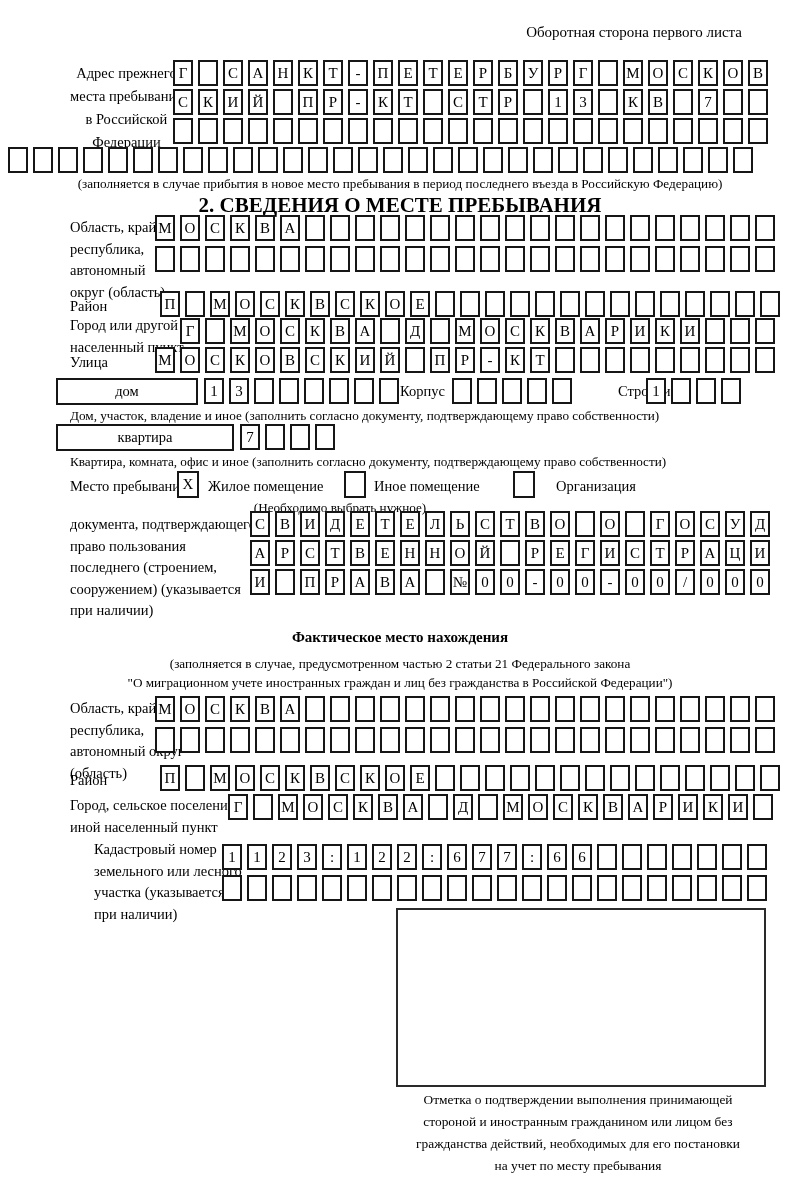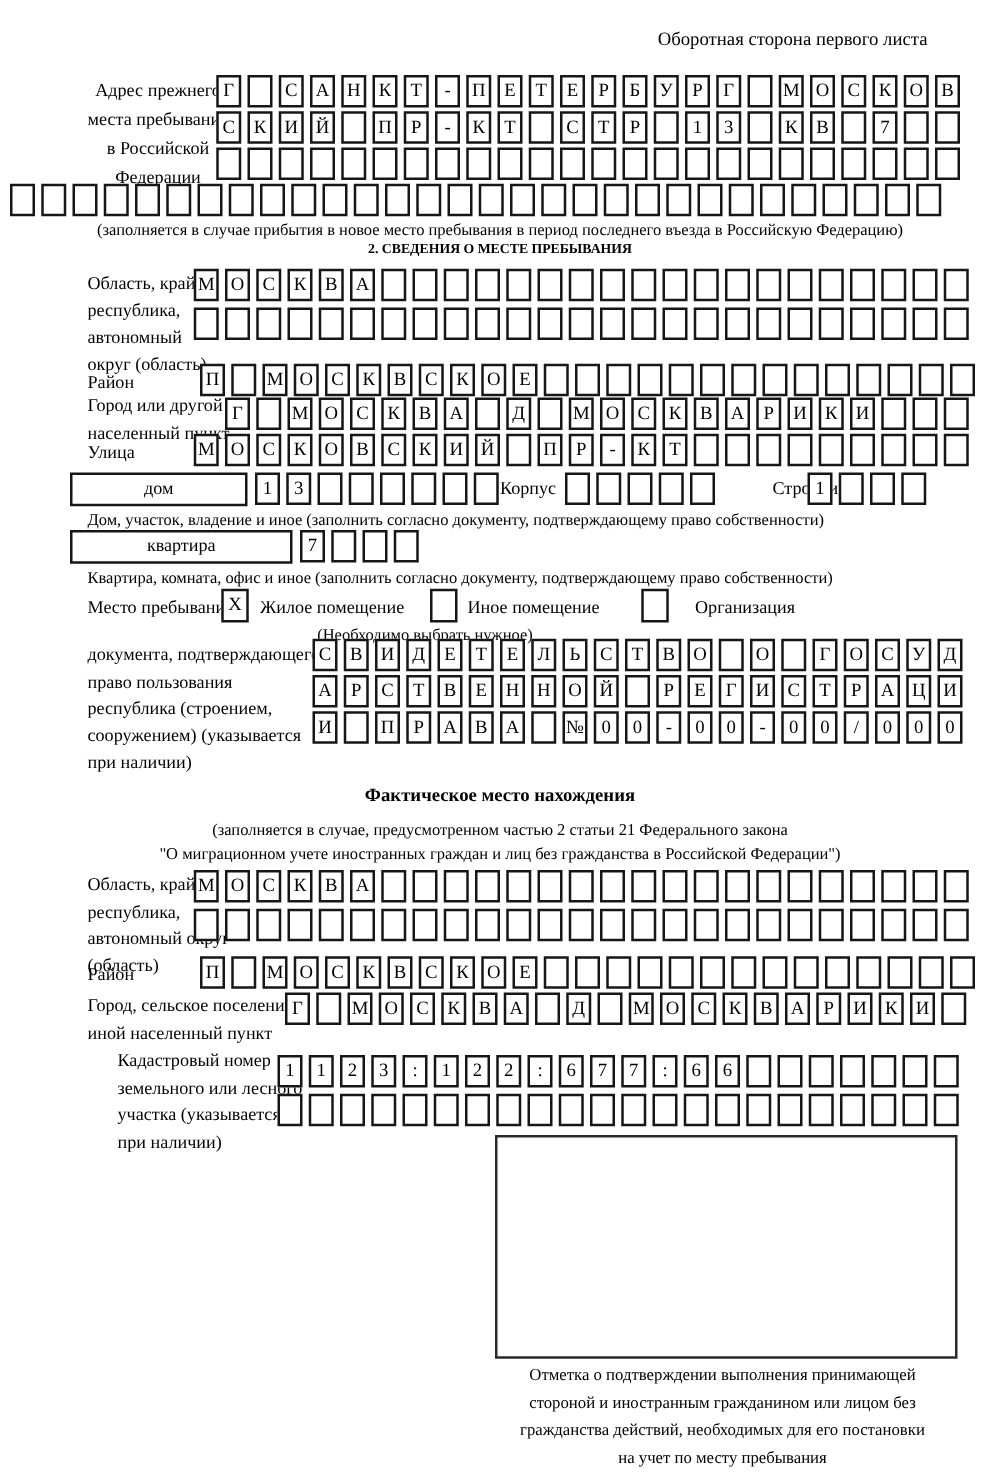--- a/index.html
+++ b/index.html
@@ -140,21 +140,21 @@
       <span class="box"></span>
       <span class="box"></span>
       <span class="box"></span>
       <span class="box"></span>
       <span class="box"></span>
       <span class="box"></span>
       <span class="box"></span>
     </div>
   <div class="hint ctr" style="top:176px;">(заполняется в случае прибытия в новое место пребывания в период последнего въезда в Российскую Федерацию)</div>
 
-  <div class="abs ctr bold" style="top:193px;font-size:11px;">2. СВЕДЕНИЯ О МЕСТЕ ПРЕБЫВАНИЯ</div>
+  <div class="abs ctr bold" style="top:193px;font-size:21px;">2. СВЕДЕНИЯ О МЕСТЕ ПРЕБЫВАНИЯ</div>
 
   <div class="lbl" style="left:70px;top:217px;">
     <div>Область, край,</div>
     <div>республика,</div>
     <div>автономный</div>
     <div>округ (область)</div>
   </div>
   <div class="boxrow" style="left:155px;top:215px;">
       <span class="box">М</span>
       <span class="box">О</span>
@@ -341,21 +341,21 @@
   <div class="lbl" style="left:208px;top:476px;">Жилое помещение</div>
   <span class="cbox" style="left:344px;top:471px;"></span>
   <div class="lbl" style="left:374px;top:476px;">Иное помещение</div>
   <span class="cbox" style="left:513px;top:471px;"></span>
   <div class="lbl" style="left:556px;top:476px;">Организация</div>
   <div class="hint" style="left:140px;top:500px;width:400px;text-align:center;">(Необходимо выбрать нужное)</div>
 
   <div class="lbl" style="left:70px;top:514px;">
     <div>документа, подтверждающего</div>
     <div>право пользования</div>
-    <div>республика (строением,</div>
+    <div>последнего (строением,</div>
     <div>сооружением) (указывается</div>
     <div>при наличии)</div>
   </div>
   <div class="boxrow" style="left:250px;top:511px;">
       <span class="box">С</span>
       <span class="box">В</span>
       <span class="box">И</span>
       <span class="box">Д</span>
       <span class="box">Е</span>
       <span class="box">Т</span>

